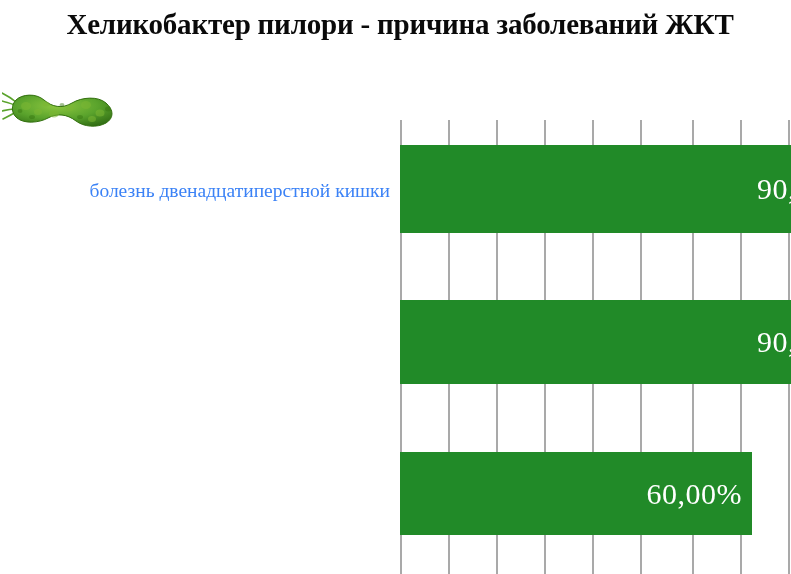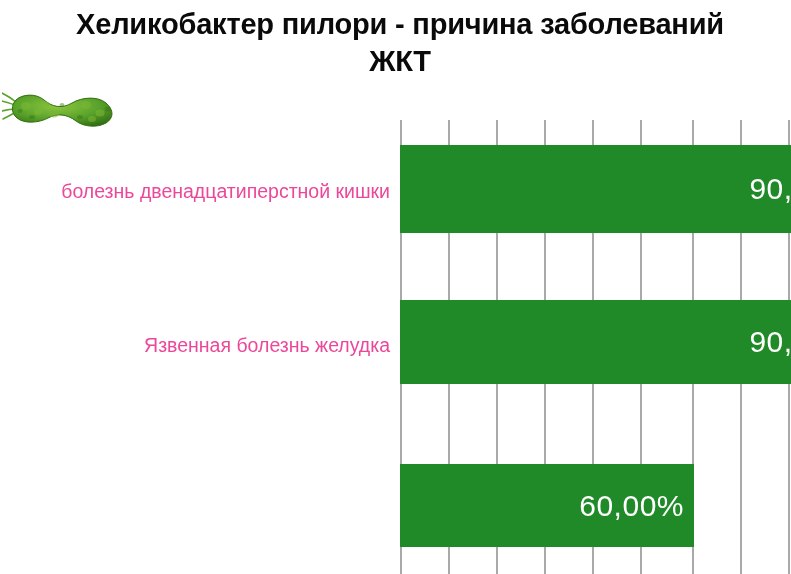--- a/index.html
+++ b/index.html
@@ -9,20 +9,21 @@
   }
   body {
     font-family: "Liberation Sans", sans-serif;
   }
   #canvas {
     position: relative;
     width: 791px;
     height: 574px;
     overflow: hidden;
     background: #ffffff;
+    font-family: Liberation Serif, serif;
   }
 
   
   #chart-title {
     position: absolute;
     left: 60px;
     top: 6px;
     width: 680px;
     text-align: center;
     font-size: 29px;
@@ -72,21 +73,21 @@
     white-space: nowrap;
     letter-spacing: 0.5px;
   }
 
   
   .cat-label {
     position: absolute;
     right: 10px;
     text-align: right;
     font-size: 19.5px;
-    color: #ec4899;
+    color: #3b82f6;
     line-height: 1.35;
     white-space: nowrap;
   }
   .cat-label.wrap {
     white-space: normal;
     width: 390px;
   }
   #labels {
     position: absolute;
     left: -394px;
@@ -162,25 +163,24 @@
     <div class="gridline" style="left:388px;"></div>
 
     <div class="bar" style="top:25px; height:88px; width:437px;">
       <span class="bar-value">90,00</span>
     </div>
 
     <div class="bar" style="top:180px; height:84px; width:437px;">
       <span class="bar-value">90,00</span>
     </div>
 
-    <div class="bar" style="top:344px; height:83px; width:294px;">
+    <div class="bar" style="top:332px; height:83px; width:352px;">
       <span class="bar-value">60,00%</span>
     </div>
 
     <div id="labels">
       <div class="cat-label" style="top:58px; right:10px;">болезнь двенадцатиперстной  кишки</div>
 
-      <div class="cat-label" style="top:212px; right:10px;">Язвенная болезнь желудка</div>
 
     </div>
 
   </div>
 </div>
 
 </body></html>

